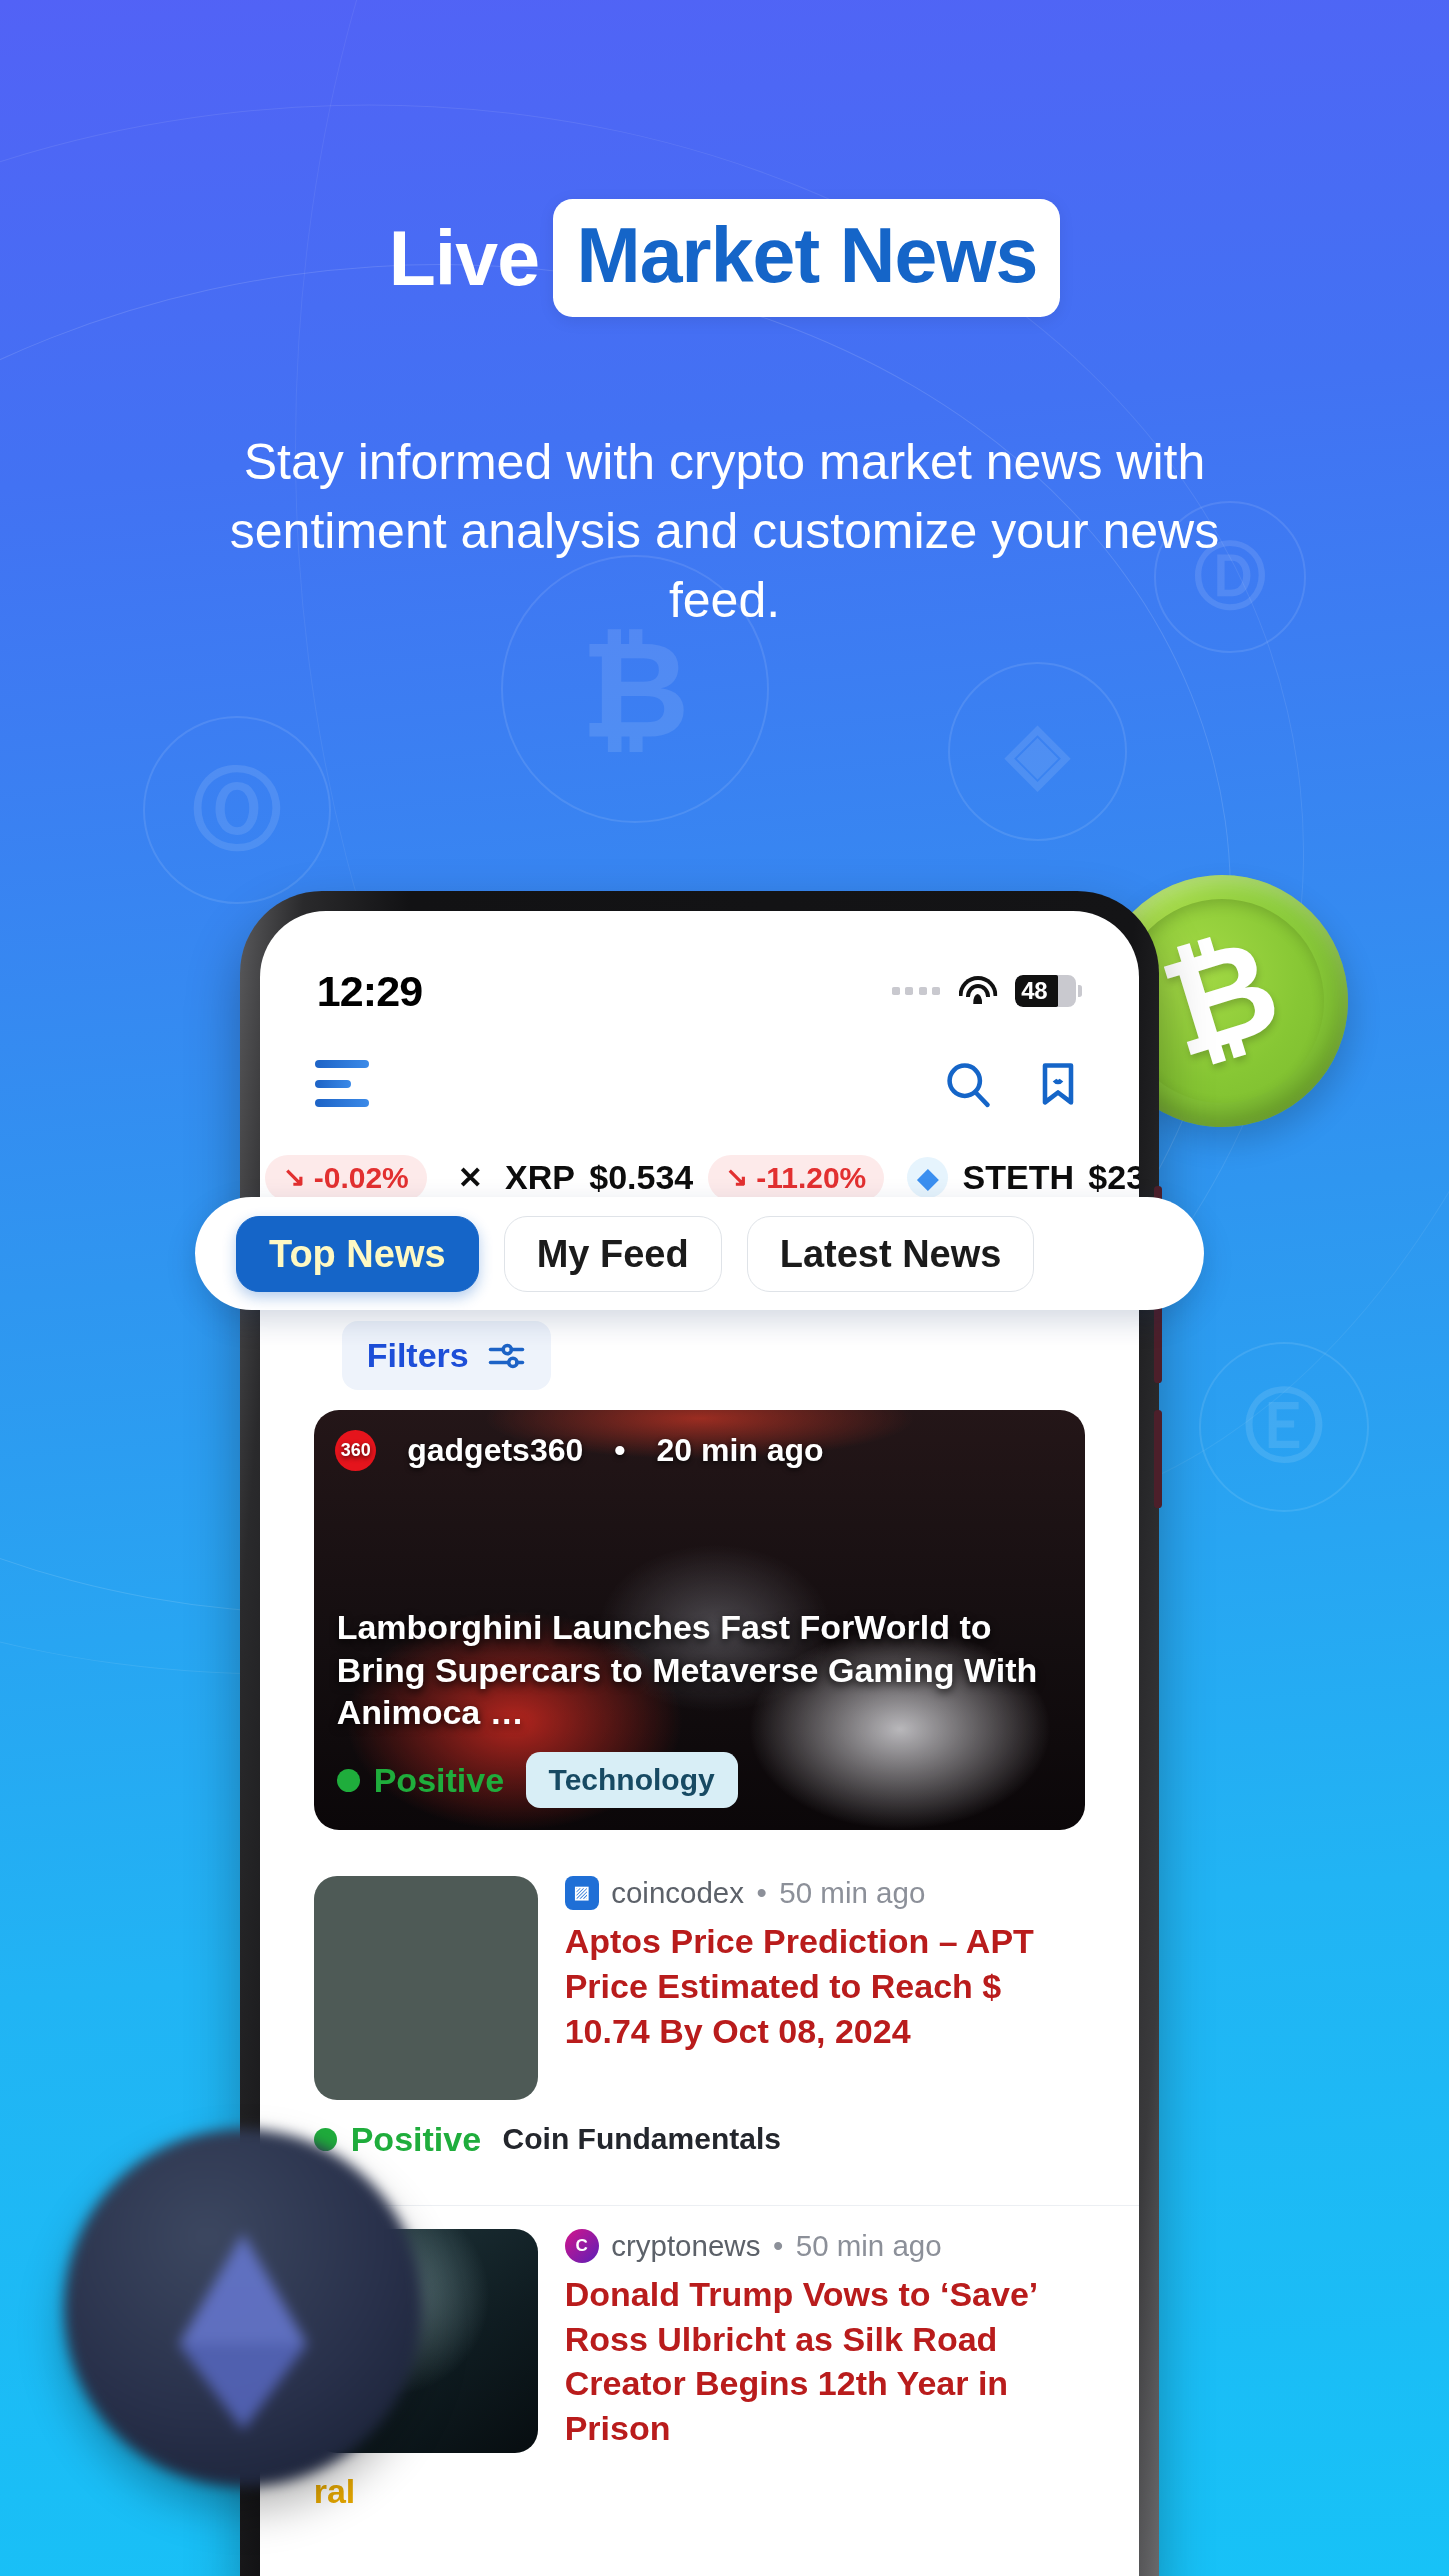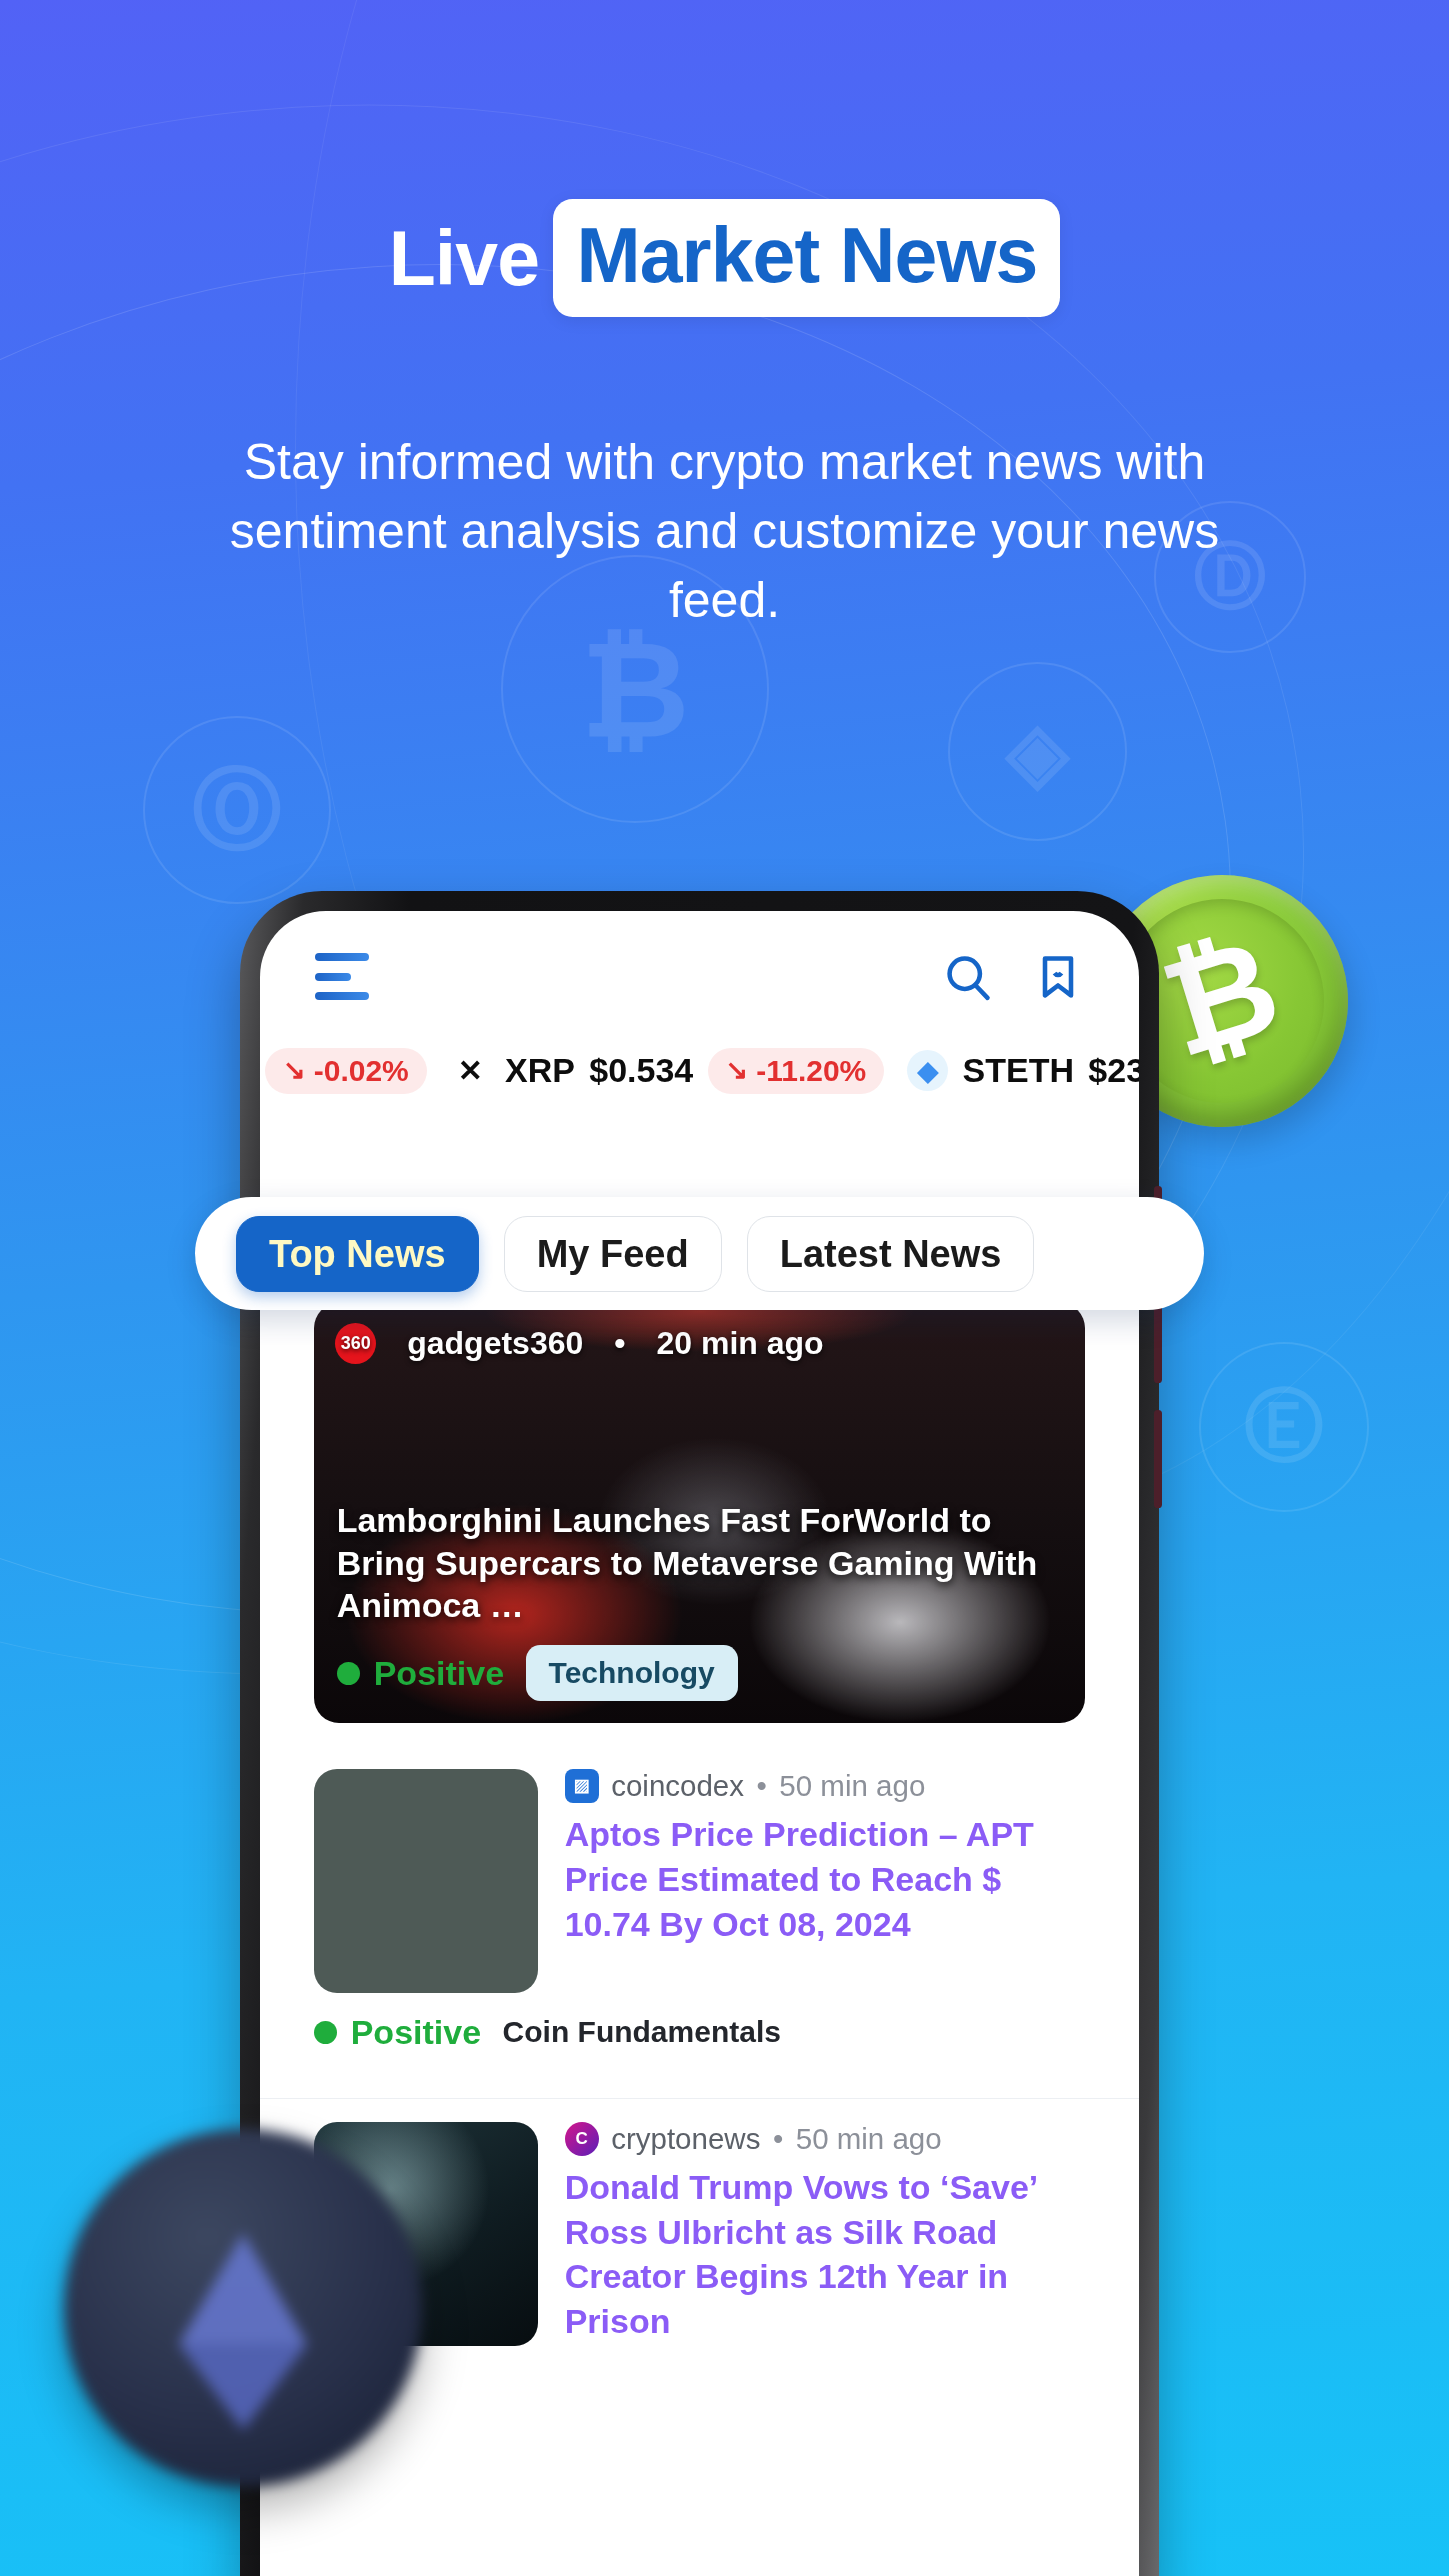--- a/index.html
+++ b/index.html
@@ -220,21 +220,21 @@
   .th-prison {
     background:
       radial-gradient(circle at 34% 30%, rgba(190,230,235,.48) 0%, rgba(20,45,52,0) 46%),
       linear-gradient(145deg,#20363c 0%,#0f1c21 58%,#070d10 100%);
   }
   .art-body { flex:1; min-width:0; }
   .art-src { display:flex; align-items:center; gap:12.5px; font-size:29.5px; color:#8c9099; margin-bottom:9px; }
   .art-src b { color:#5c6169; font-weight:normal; }
   .src-ico { width:34px; height:34px; border-radius:8px; flex:none;
      display:flex; align-items:center; justify-content:center; font-size:17px; font-weight:bold; color:#fff; }
-  .art-title { font-size:34px; font-weight:bold; color:#8b5cf6; line-height:1.32; }
+  .art-title { font-size:34px; font-weight:bold; color:#b91c1c; line-height:1.32; }
   .art-meta { display:flex; align-items:center; gap:21.5px; margin-top:19.7px; }
   .chip-ta { background:#fbf0c9; color:#7a6a28; font-size:30px; font-weight:bold;
      padding:13.4px 21.5px; border-radius:14.3px; line-height:1; }
   .chip-plain { color:#23262c; font-size:30px; font-weight:bold; }
   .neutral-txt { color:#e5a700; font-size:34px; font-weight:bold; }
 </style>
 </head>
 <body>
 
 <div class="bg-deco">
@@ -260,20 +260,43 @@
   </div>
 </div>
 
 <div class="phone">
   <div class="side-btn" style="height:54px; top:295px;"></div>
   <div class="side-btn" style="height:98px; top:394px;"></div>
   <div class="side-btn" style="height:98px; top:519px;"></div>
 
   <div class="phone-screen">
 
+    <div class="status-bar">
+      <div class="clock">12:29</div>
+      <div class="status-right">
+        <div class="sig-dots">
+          <i></i>
+            <i></i>
+            <i></i>
+            <i></i>
+        </div>
+        <div class="wifi">
+          <span class="w1"></span>
+            <span class="w2"></span>
+            <span class="w3"></span>
+        </div>
+        <div class="battery">
+          <div class="batt-body">
+            <div class="batt-fill"></div>
+            <span class="batt-num">48</span>
+          </div>
+          <div class="batt-cap"></div>
+        </div>
+      </div>
+    </div>
 
     <div class="app-header">
       <div class="hamburger">
         <i></i>
           <i></i>
           <i></i>
       </div>
       <div class="hdr-icons">
         <svg class="ic" viewBox="0 0 24 24" fill="none" stroke="#1565c8" stroke-width="2.1" stroke-linecap="round">
           <circle cx="10.5" cy="10.5" r="7"></circle>

